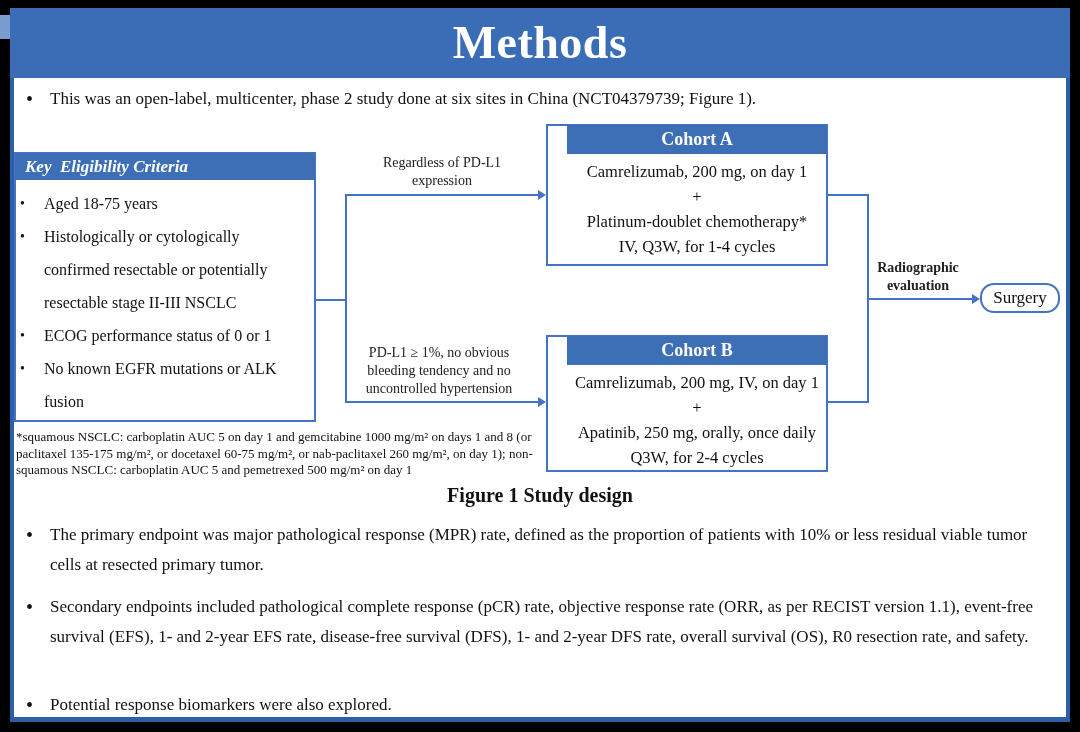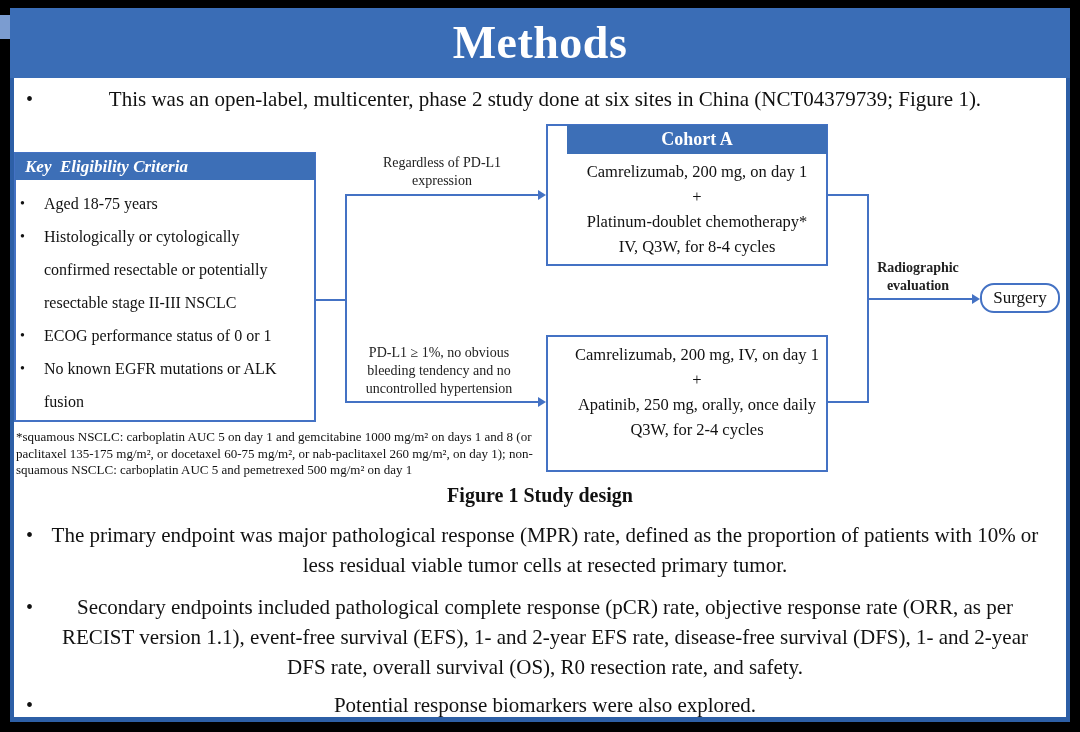--- a/index.html
+++ b/index.html
@@ -21,21 +21,21 @@
   .title-band{
     position:absolute;left:0;top:0;width:1060px;height:70px;background:#3a6db6;
   }
   .title-band h1{
     margin:0;line-height:70px;text-align:center;color:#fff;
     font-size:46px;font-weight:bold;letter-spacing:0.5px;
   }
 
   .bullet-row{position:absolute;left:16px;display:flex;align-items:flex-start;}
   .bullet-row .dot{width:24px;flex:0 0 24px;font-size:20px;line-height:30px;}
-  .bullet-row .btext{width:990px;font-size:21px;line-height:30px;text-align:center;}
+  .bullet-row .btext{width:990px;font-size:17px;line-height:30px;}
 
   
   .dbox{position:absolute;background:#fff;border:2px solid #4472c4;box-sizing:border-box;}
   .dbox .dhead{
     background:#3d6fb7;color:#fff;font-weight:bold;text-align:center;
     margin:-1px -1px 0 -1px;
   }
   .kec{left:4px;top:144px;width:302px;height:270px;}
   .kec .dhead{font-size:17px;line-height:27px;height:27px;text-align:left;padding-left:10px;white-space:pre-wrap;font-style:italic;}
   .kec-body{padding:7px 4px 0 4px;}
@@ -117,25 +117,26 @@
   <div class="flabel" style="left:352px;top:146px;width:160px;">Regardless of PD-L1 expression</div>
   <div class="flabel" style="left:338px;top:336px;width:182px;">PD-L1 ≥ 1%, no obvious bleeding tendency and no uncontrolled hypertension</div>
   <div class="flabel" style="left:858px;top:251px;width:100px;font-weight:bold;">Radiographic evaluation</div>
 
   <div class="dbox cohort cohort-a">
     <div class="dhead">Cohort A</div>
     <div class="cohort-body">
       <div>Camrelizumab, 200 mg, on day 1</div>
       <div>+</div>
       <div>Platinum-doublet chemotherapy*</div>
-      <div>IV, Q3W, for 8-4 cycles</div>
+      <div>IV, Q3W, for 1-4 cycles</div>
     </div>
   </div>
 
   <div class="dbox cohort cohort-b">
+    <div class="dhead">Cohort B</div>
     <div class="cohort-body">
       <div>Camrelizumab, 200 mg, IV, on day 1</div>
       <div>+</div>
       <div>Apatinib, 250 mg, orally, once daily</div>
       <div>Q3W, for 2-4 cycles</div>
     </div>
   </div>
 
   <div class="dbox surgery">
     <span>Surgery</span>

